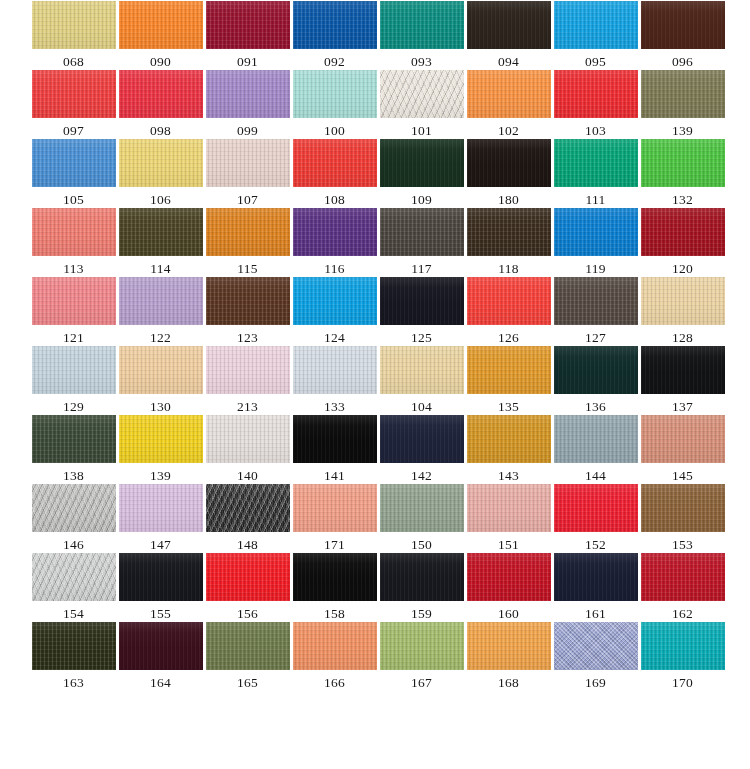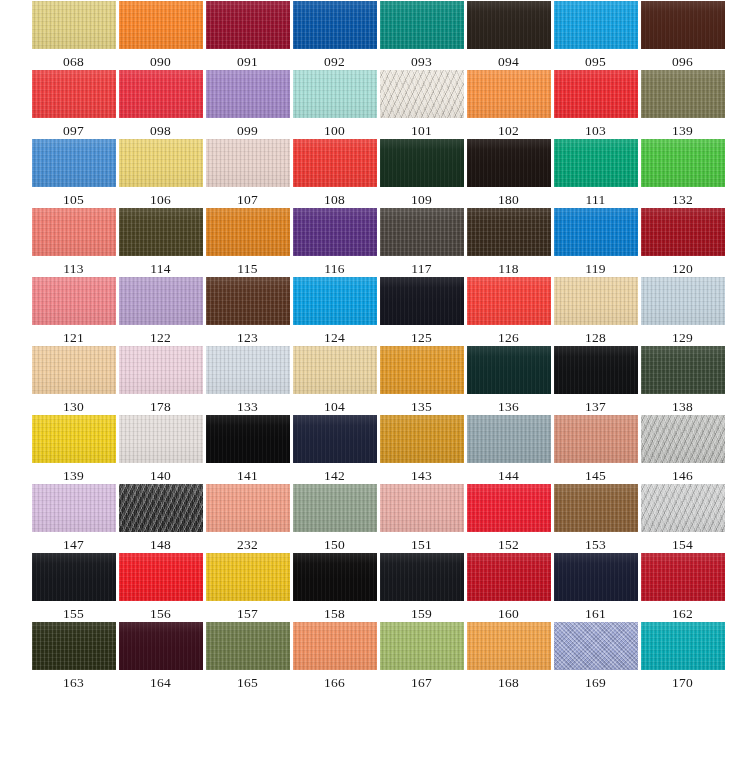--- a/index.html
+++ b/index.html
@@ -316,34 +316,38 @@
     </div>
     <div class="swatch-cell">
       <div class="swatch-chip smooth" title="125" style="background-color: rgb(21, 22, 31);"></div>
       <div class="swatch-label">125</div>
     </div>
     <div class="swatch-cell">
       <div class="swatch-chip" title="126" style="background-color: rgb(246, 65, 58);"></div>
       <div class="swatch-label">126</div>
     </div>
     <div class="swatch-cell">
+      <div class="swatch-chip" title="127" style="background-color: rgb(85, 74, 67);"></div>
+      <div class="swatch-label">127</div>
+    </div>
+    <div class="swatch-cell">
       <div class="swatch-chip" title="128" style="background-color: rgb(235, 211, 164);"></div>
       <div class="swatch-label">128</div>
     </div>
     <div class="swatch-cell">
       <div class="swatch-chip" title="129" style="background-color: rgb(195, 211, 221);"></div>
       <div class="swatch-label">129</div>
     </div>
     <div class="swatch-cell">
       <div class="swatch-chip" title="130" style="background-color: rgb(239, 205, 160);"></div>
       <div class="swatch-label">130</div>
     </div>
     <div class="swatch-cell">
       <div class="swatch-chip" title="132" style="background-color: rgb(236, 210, 221);"></div>
-      <div class="swatch-label">178</div>
+      <div class="swatch-label">213</div>
     </div>
     <div class="swatch-cell">
       <div class="swatch-chip" title="133" style="background-color: rgb(211, 219, 227);"></div>
       <div class="swatch-label">133</div>
     </div>
     <div class="swatch-cell">
       <div class="swatch-chip" title="134" style="background-color: rgb(233, 211, 161);"></div>
       <div class="swatch-label">104</div>
     </div>
     <div class="swatch-cell">
@@ -397,21 +401,21 @@
     <div class="swatch-cell">
       <div class="swatch-chip" title="147" style="background-color: rgb(215, 190, 223);"></div>
       <div class="swatch-label">147</div>
     </div>
     <div class="swatch-cell">
       <div class="swatch-chip heather" title="148" style="background-color: rgb(38, 38, 38);"></div>
       <div class="swatch-label">148</div>
     </div>
     <div class="swatch-cell">
       <div class="swatch-chip" title="149" style="background-color: rgb(240, 159, 136);"></div>
-      <div class="swatch-label">232</div>
+      <div class="swatch-label">171</div>
     </div>
     <div class="swatch-cell">
       <div class="swatch-chip" title="150" style="background-color: rgb(146, 163, 143);"></div>
       <div class="swatch-label">150</div>
     </div>
     <div class="swatch-cell">
       <div class="swatch-chip" title="151" style="background-color: rgb(231, 173, 166);"></div>
       <div class="swatch-label">151</div>
     </div>
     <div class="swatch-cell">
@@ -428,24 +432,20 @@
     </div>
     <div class="swatch-cell">
       <div class="swatch-chip smooth" title="155" style="background-color: rgb(21, 23, 28);"></div>
       <div class="swatch-label">155</div>
     </div>
     <div class="swatch-cell">
       <div class="swatch-chip" title="156" style="background-color: rgb(242, 28, 37);"></div>
       <div class="swatch-label">156</div>
     </div>
     <div class="swatch-cell">
-      <div class="swatch-chip" title="157" style="background-color: rgb(237, 194, 31);"></div>
-      <div class="swatch-label">157</div>
-    </div>
-    <div class="swatch-cell">
       <div class="swatch-chip smooth" title="158" style="background-color: rgb(13, 12, 12);"></div>
       <div class="swatch-label">158</div>
     </div>
     <div class="swatch-cell">
       <div class="swatch-chip smooth" title="159" style="background-color: rgb(22, 24, 29);"></div>
       <div class="swatch-label">159</div>
     </div>
     <div class="swatch-cell">
       <div class="swatch-chip" title="160" style="background-color: rgb(194, 18, 35);"></div>
       <div class="swatch-label">160</div>

